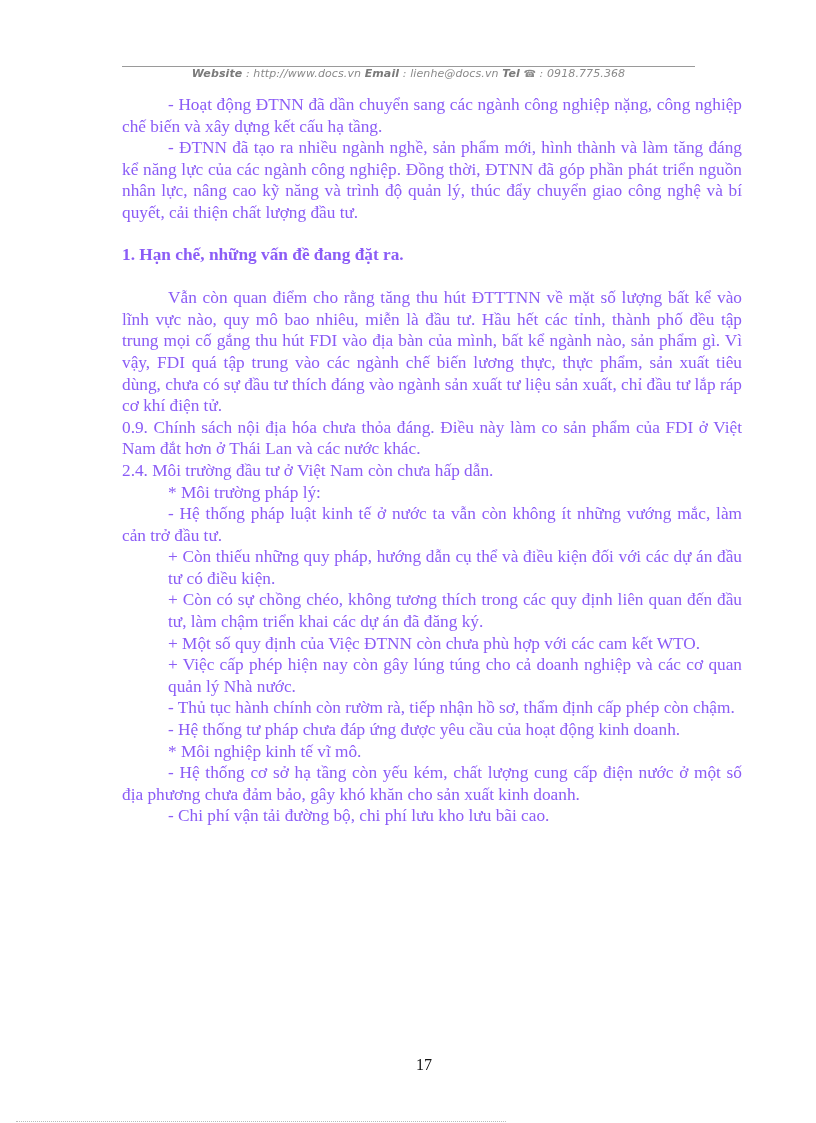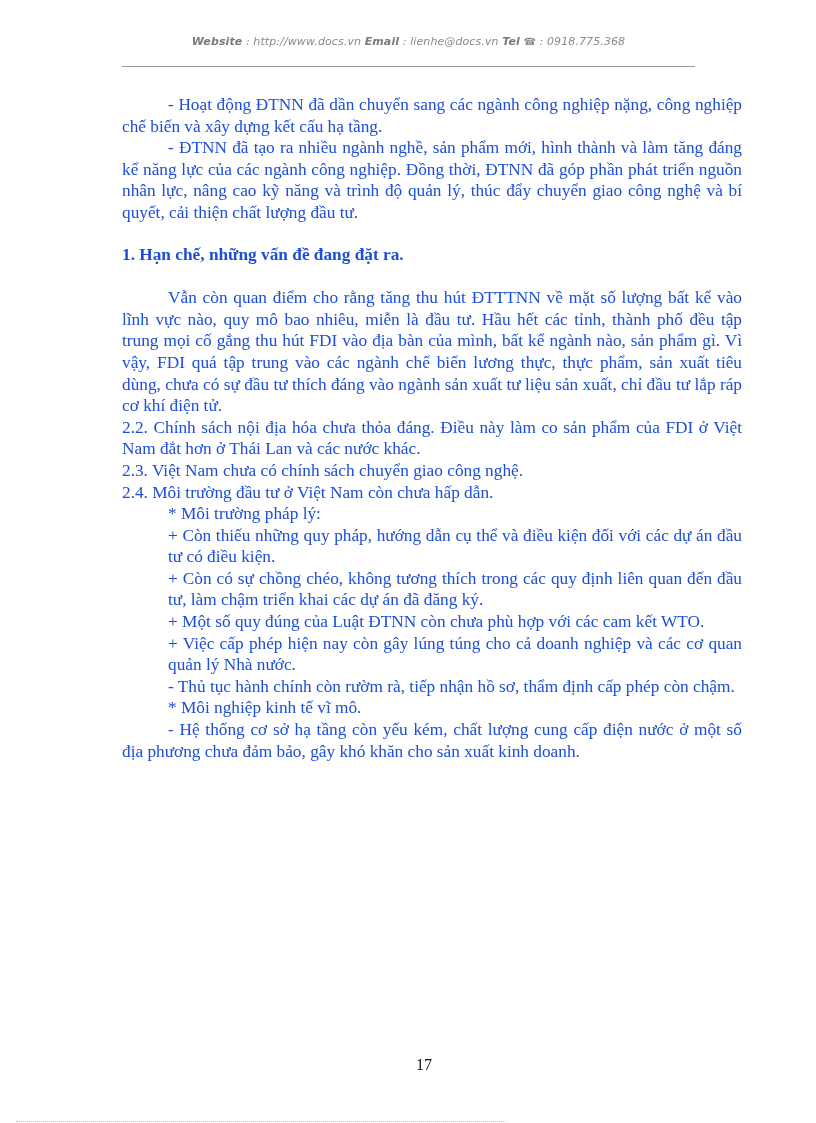--- a/index.html
+++ b/index.html
@@ -1,26 +1,26 @@
 <!DOCTYPE html>
 <html><head>
 <meta charset="utf-8">
 <style>
   html, body { margin:0; padding:0; background:#ffffff; }
   body { width:816px; height:1123px; position:relative; overflow:hidden; }
   .header {
-    position:absolute; left:122px; top:32px; width:573px; height:19px;
+    position:absolute; left:122px; top:64px; width:573px; height:19px;
     text-align:center; font-family:"DejaVu Sans", sans-serif; font-style:italic;
     font-size:11px; color:#8a8a8a; line-height:19px; letter-spacing:0.1px;
   }
   .header b { font-weight:bold; color:#7a7a7a; }
   .header-rule { position:absolute; left:122px; top:66px; width:573px; height:0; border-top:1px solid #9a9a9a; }
   .content {
     position:absolute; left:122px; top:94px; width:620px;
-    font-family:"Liberation Serif", serif; font-size:17.3px; line-height:21.6px; color:#1d4ed8;
+    font-family:"Liberation Serif", serif; font-size:17.3px; line-height:21.6px; color:#8b5cf6;
     text-align:justify;
   }
   .content p { margin:0; }
   .ind1 { text-indent:46px; }
   .ind2 { padding-left:46px; }
   .heading { font-weight:bold; margin-top:20px !important; margin-bottom:22px !important; }
   .page-num {
     position:absolute; left:16px; width:816px; top:1056px; text-align:center;
     font-family:"Liberation Serif", serif; font-size:16px; color:#111;
   }
@@ -38,27 +38,29 @@
   <b>Tel</b>
   <span style="font-style:normal;font-size:10px;">☎</span><span> : 0918.775.368</span>
 </div>
 <div class="header-rule"></div>
 
 <div class="content">
   <p class="ind1">- Hoạt động ĐTNN đã dần chuyển sang các ngành công nghiệp nặng, công nghiệp chế biến và xây dựng kết cấu hạ tầng.</p>
   <p class="ind1">- ĐTNN đã tạo ra nhiều ngành nghề, sản phẩm mới, hình thành và làm tăng đáng kể năng lực của các ngành công nghiệp. Đồng thời, ĐTNN đã góp phần phát triển nguồn nhân lực, nâng cao kỹ năng và trình độ quản lý, thúc đẩy chuyển giao công nghệ và bí quyết, cải thiện chất lượng đầu tư.</p>
   <p class="heading">1. Hạn chế, những vấn đề đang đặt ra.</p>
   <p class="ind1">Vẫn còn quan điểm cho rằng tăng thu hút ĐTTTNN về mặt số lượng bất kể vào lĩnh vực nào, quy mô bao nhiêu, miễn là đầu tư. Hầu hết các tỉnh, thành phố đều tập trung mọi cố gắng thu hút FDI vào địa bàn của mình, bất kể ngành nào, sản phẩm gì. Vì vậy, FDI quá tập trung vào các ngành chế biến lương thực, thực phẩm, sản xuất tiêu dùng, chưa có sự đầu tư thích đáng vào ngành sản xuất tư liệu sản xuất, chỉ đầu tư lắp ráp cơ khí điện tử.</p>
-  <p>2.2. Chính sách nội địa hóa chưa thỏa đáng. Điều này làm co sản phẩm của FDI ở Việt Nam đắt hơn ở Thái Lan và các nước khác.</p>
-  <p>2.3. Việt Nam chưa có chính sách chuyển giao công nghệ.</p>
+  <p>0.9. Chính sách nội địa hóa chưa thỏa đáng. Điều này làm co sản phẩm của FDI ở Việt Nam đắt hơn ở Thái Lan và các nước khác.</p>
   <p>2.4. Môi trường đầu tư ở Việt Nam còn chưa hấp dẫn.</p>
   <p class="ind1">* Môi trường pháp lý:</p>
+  <p class="ind1">- Hệ thống pháp luật kinh tế ở nước ta vẫn còn không ít những vướng mắc, làm cản trở đầu tư.</p>
   <p class="ind2">+ Còn thiếu những quy pháp, hướng dẫn cụ thể và điều kiện đối với các dự án đầu tư có điều kiện.</p>
   <p class="ind2">+ Còn có sự chồng chéo, không tương thích trong các quy định liên quan đến đầu tư, làm chậm triển khai các dự án đã đăng ký.</p>
-  <p class="ind2">+ Một số quy đúng của Luật ĐTNN còn chưa phù hợp với các cam kết WTO.</p>
+  <p class="ind2">+ Một số quy định của Việc ĐTNN còn chưa phù hợp với các cam kết WTO.</p>
   <p class="ind2">+ Việc cấp phép hiện nay còn gây lúng túng cho cả doanh nghiệp và các cơ quan quản lý Nhà nước.</p>
   <p class="ind2">- Thủ tục hành chính còn rườm rà, tiếp nhận hồ sơ, thẩm định cấp phép còn chậm.</p>
+  <p class="ind1">- Hệ thống tư pháp chưa đáp ứng được yêu  cầu của hoạt động kinh doanh.</p>
   <p class="ind1">* Môi nghiệp kinh tế vĩ mô.</p>
   <p class="ind1">- Hệ thống cơ sở hạ tầng còn yếu kém, chất lượng cung cấp điện nước ở một số địa phương chưa đảm bảo, gây khó khăn cho sản xuất kinh doanh.</p>
+  <p class="ind1">- Chi phí vận tải đường bộ, chi phí lưu kho lưu bãi cao.</p>
 </div>
 
 <div class="page-num">17</div>
 <div class="bottom-dots"></div>
 
 </body></html>

